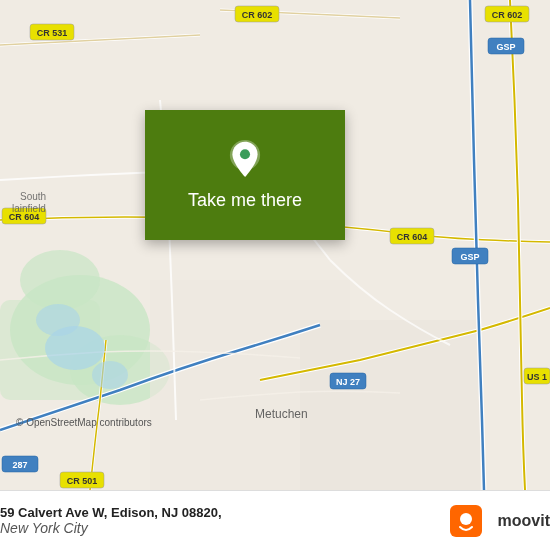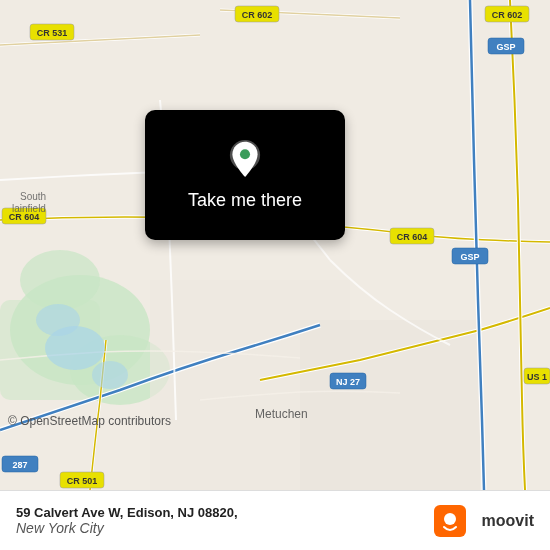--- a/index.html
+++ b/index.html
@@ -21,22 +21,22 @@
       top: 0; left: 0;
     }
 
     
     #take-me-there-card {
       position: absolute;
       top: 110px;
       left: 145px;
       width: 200px;
       height: 130px;
-      background-color: #000000;
-      border-radius: 10px;
+      background-color: #4d7c0f;
+      border-radius: 0;
       display: flex;
       flex-direction: column;
       align-items: center;
       justify-content: center;
       gap: 8px;
       cursor: pointer;
       box-shadow: 0 4px 12px rgba(0,0,0,0.3);
     }
 
     #map-pin {
@@ -52,21 +52,21 @@
     }
 
     
     #bottom-bar {
       width: 550px;
       height: 60px;
       background-color: #ffffff;
       display: flex;
       align-items: center;
       justify-content: space-between;
-      padding: 0 16px;
+      padding: 0 0;
       border-top: 1px solid #ddd;
     }
 
     #address-section {
       display: flex;
       flex-direction: column;
       flex: 1;
     }
 
     #address-line1 {
@@ -75,25 +75,25 @@
       color: #222;
     }
 
     #address-line2 {
       font-size: 14px;
       color: #555;
       font-style: italic;
     }
 
     #osm-credit {
-      font-size: 12px;
+      font-size: 10px;
       color: #555;
       position: absolute;
       bottom: 62px;
-      left: 8px;
+      left: 16px;
     }
 
     #moovit-logo {
       display: flex;
       align-items: center;
       gap: 16px;
       flex-shrink: 0;
     }
 
     #moovit-icon {

